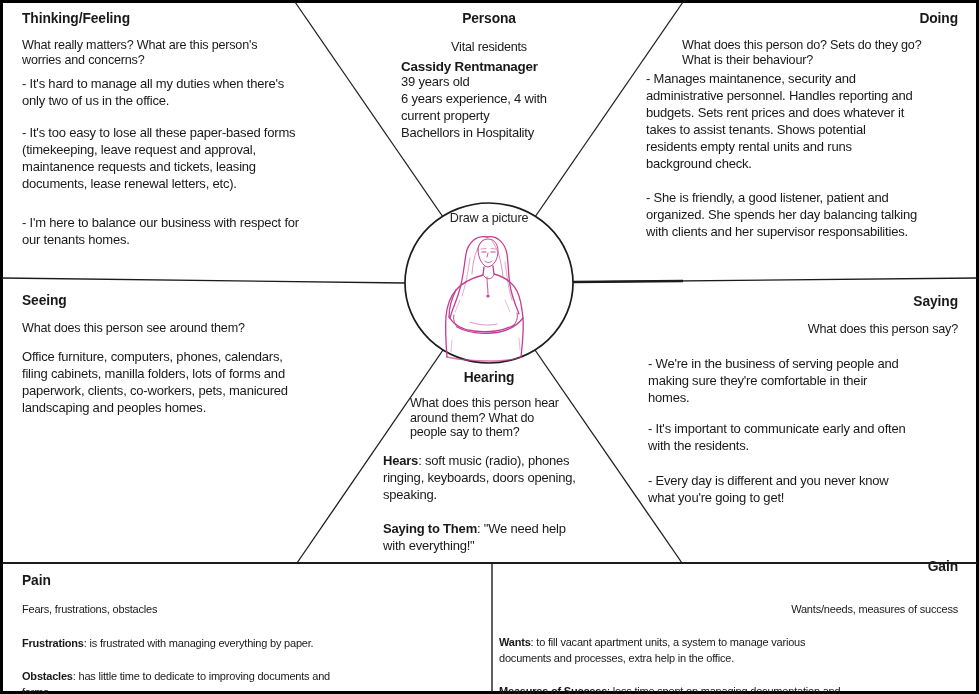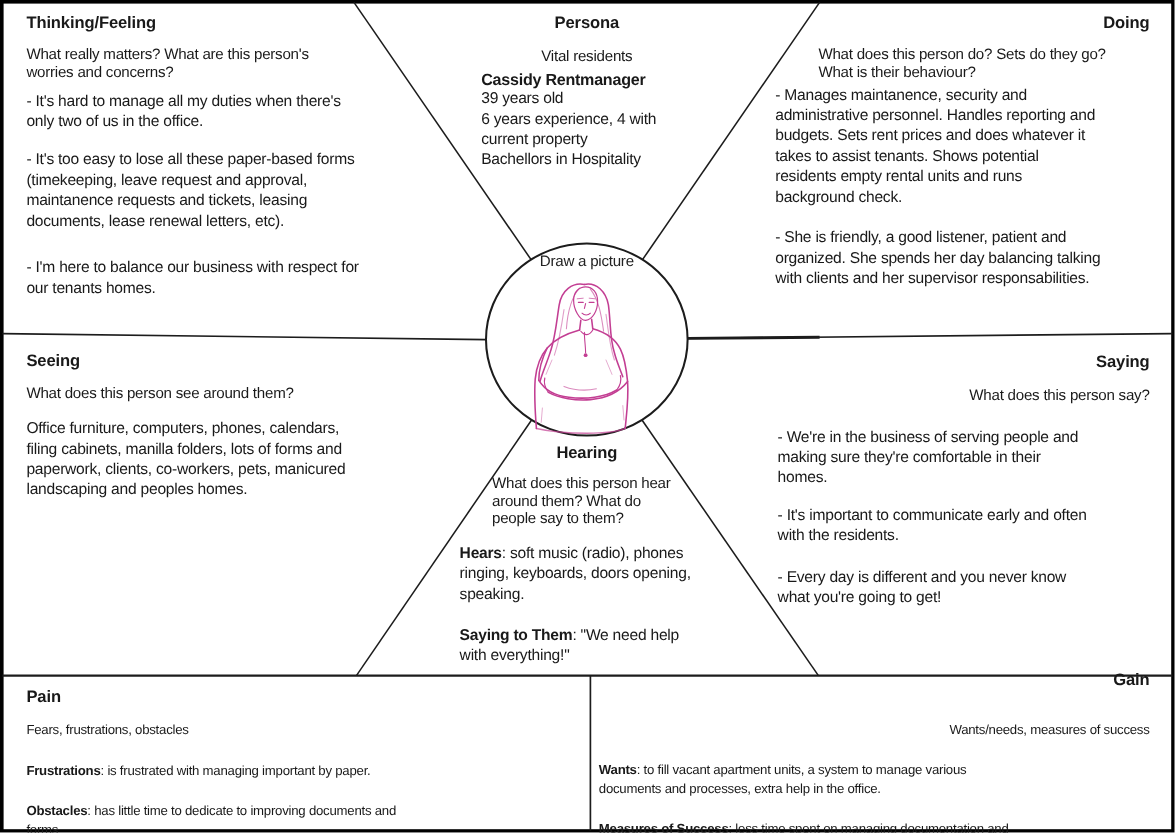--- a/index.html
+++ b/index.html
@@ -142,21 +142,21 @@
 people say to them?</div>
   <div class="abs body" style="left:383px;top:452px;width:220px;"><b class="lead">Hears</b><span>: soft music (radio), phones
 ringing, keyboards, doors opening,
 speaking.</span></div>
   <div class="abs body" style="left:383px;top:520px;width:220px;"><b class="lead">Saying to Them</b><span>: "We need help
 with everything!"</span></div>
 
   <div class="abs sec-title" style="left:22px;top:573px;">Pain</div>
   <div class="abs body-sm" style="left:22px;top:601px;width:460px;">Fears, frustrations, obstacles</div>
   <div class="abs body-sm" style="left:22px;top:618px;width:462px;">
-    <div><b class="lead">Frustrations</b><span>: is frustrated with managing important by paper.</span></div>
+    <div><b class="lead">Frustrations</b><span>: is frustrated with managing everything by paper.</span></div>
     <div><b class="lead">Obstacles</b><span>: has little time to dedicate to improving documents and
 forms</span></div>
     
   </div>
 
   <div class="abs sec-title tr" style="right:21px;top:559px;">Gain</div>
   <div class="abs body-sm tr" style="right:21px;top:601px;width:440px;">Wants/needs, measures of success</div>
   <div class="abs body-sm" style="left:499px;top:617px;width:468px;">
     <div><b class="lead">Wants</b><span>: to fill vacant apartment units, a system to manage various
 documents and processes, extra help in the office.</span></div>

